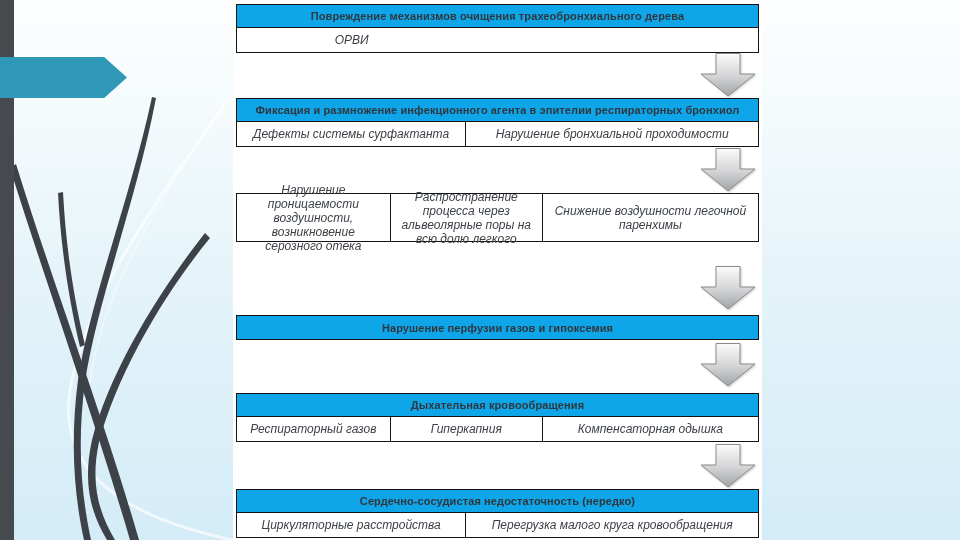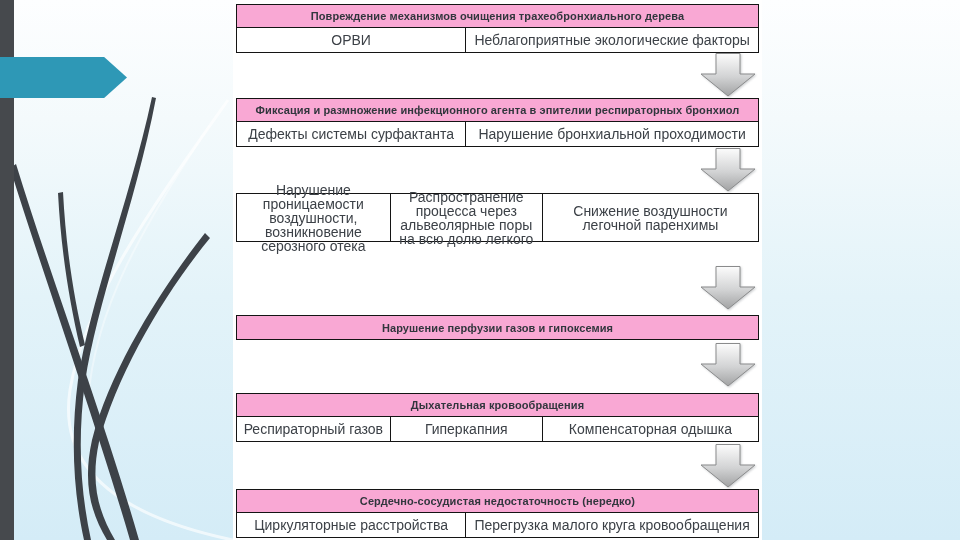--- a/index.html
+++ b/index.html
@@ -32,32 +32,32 @@
   }
   
   .flow{position:absolute;left:236px;top:0;width:523px;height:540px;}
   .tbl{
     position:absolute;left:0;width:523px;
     border:1px solid #141414;background:#fff;
     box-sizing:border-box;
   }
   .hdr{
     height:23px;box-sizing:border-box;
-    background:#f9a8d4;border-bottom:1px solid #141414;
+    background:#0ea5e9;border-bottom:1px solid #141414;
     display:flex;align-items:center;justify-content:center;
     font-size:11px;font-weight:bold;color:#31363d;
     text-align:center;letter-spacing:.1px;white-space:nowrap;
   }
   .tbl.hdr-only .hdr{border-bottom:none;}
   .row{display:flex;}
   .cell{
     box-sizing:border-box;border-right:1px solid #141414;
     display:flex;align-items:center;justify-content:center;
-    text-align:center;font-size:14px;color:#3c4147;
-    line-height:14px;padding:1px 6px;height:24px;
+    text-align:center;font-size:12px;color:#3c4147;
+    line-height:14px;padding:1px 6px;height:24px;font-style:italic;
   }
   .cell:last-child{border-right:none;}
   .row.tall .cell{height:47px;}
   .w2a{width:44%;} .w2b{width:56%;}
   .w3a{width:29.5%;} .w3b{width:29.2%;} .w3c{width:41.3%;}
   
   .down-arrow{
     position:absolute;left:464px;width:56px;height:44px;
     filter:drop-shadow(1.5px 1.5px 1px rgba(110,115,120,.35));
   }
@@ -92,21 +92,20 @@
       </linearGradient>
     </defs>
   </svg>
 
   <div class="flow">
 
     <div class="tbl" style="top:4px">
       <div class="hdr">Повреждение механизмов очищения трахеобронхиального дерева</div>
       <div class="row">
         <div class="cell w2a">ОРВИ</div>
-        <div class="cell w2b">Неблагоприятные экологические факторы</div>
       </div>
     </div>
 
     <svg class="down-arrow a1" viewBox="0 0 56 44">
       <polygon points="16,0.5 40,0.5 40,21 55,21 28,43 1,21 16,21" fill="url(#agrad)" stroke="#8a8b8c" stroke-width="1"></polygon>
     </svg>
 
     <div class="tbl" style="top:98px">
       <div class="hdr">Фиксация и размножение инфекционного агента в эпителии респираторных бронхиол</div>
       <div class="row">

